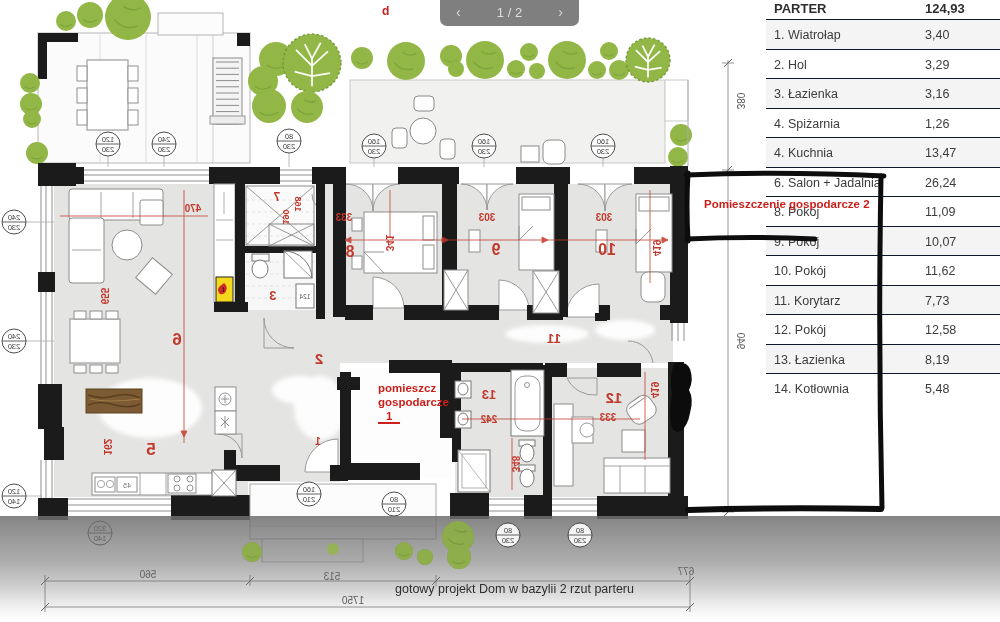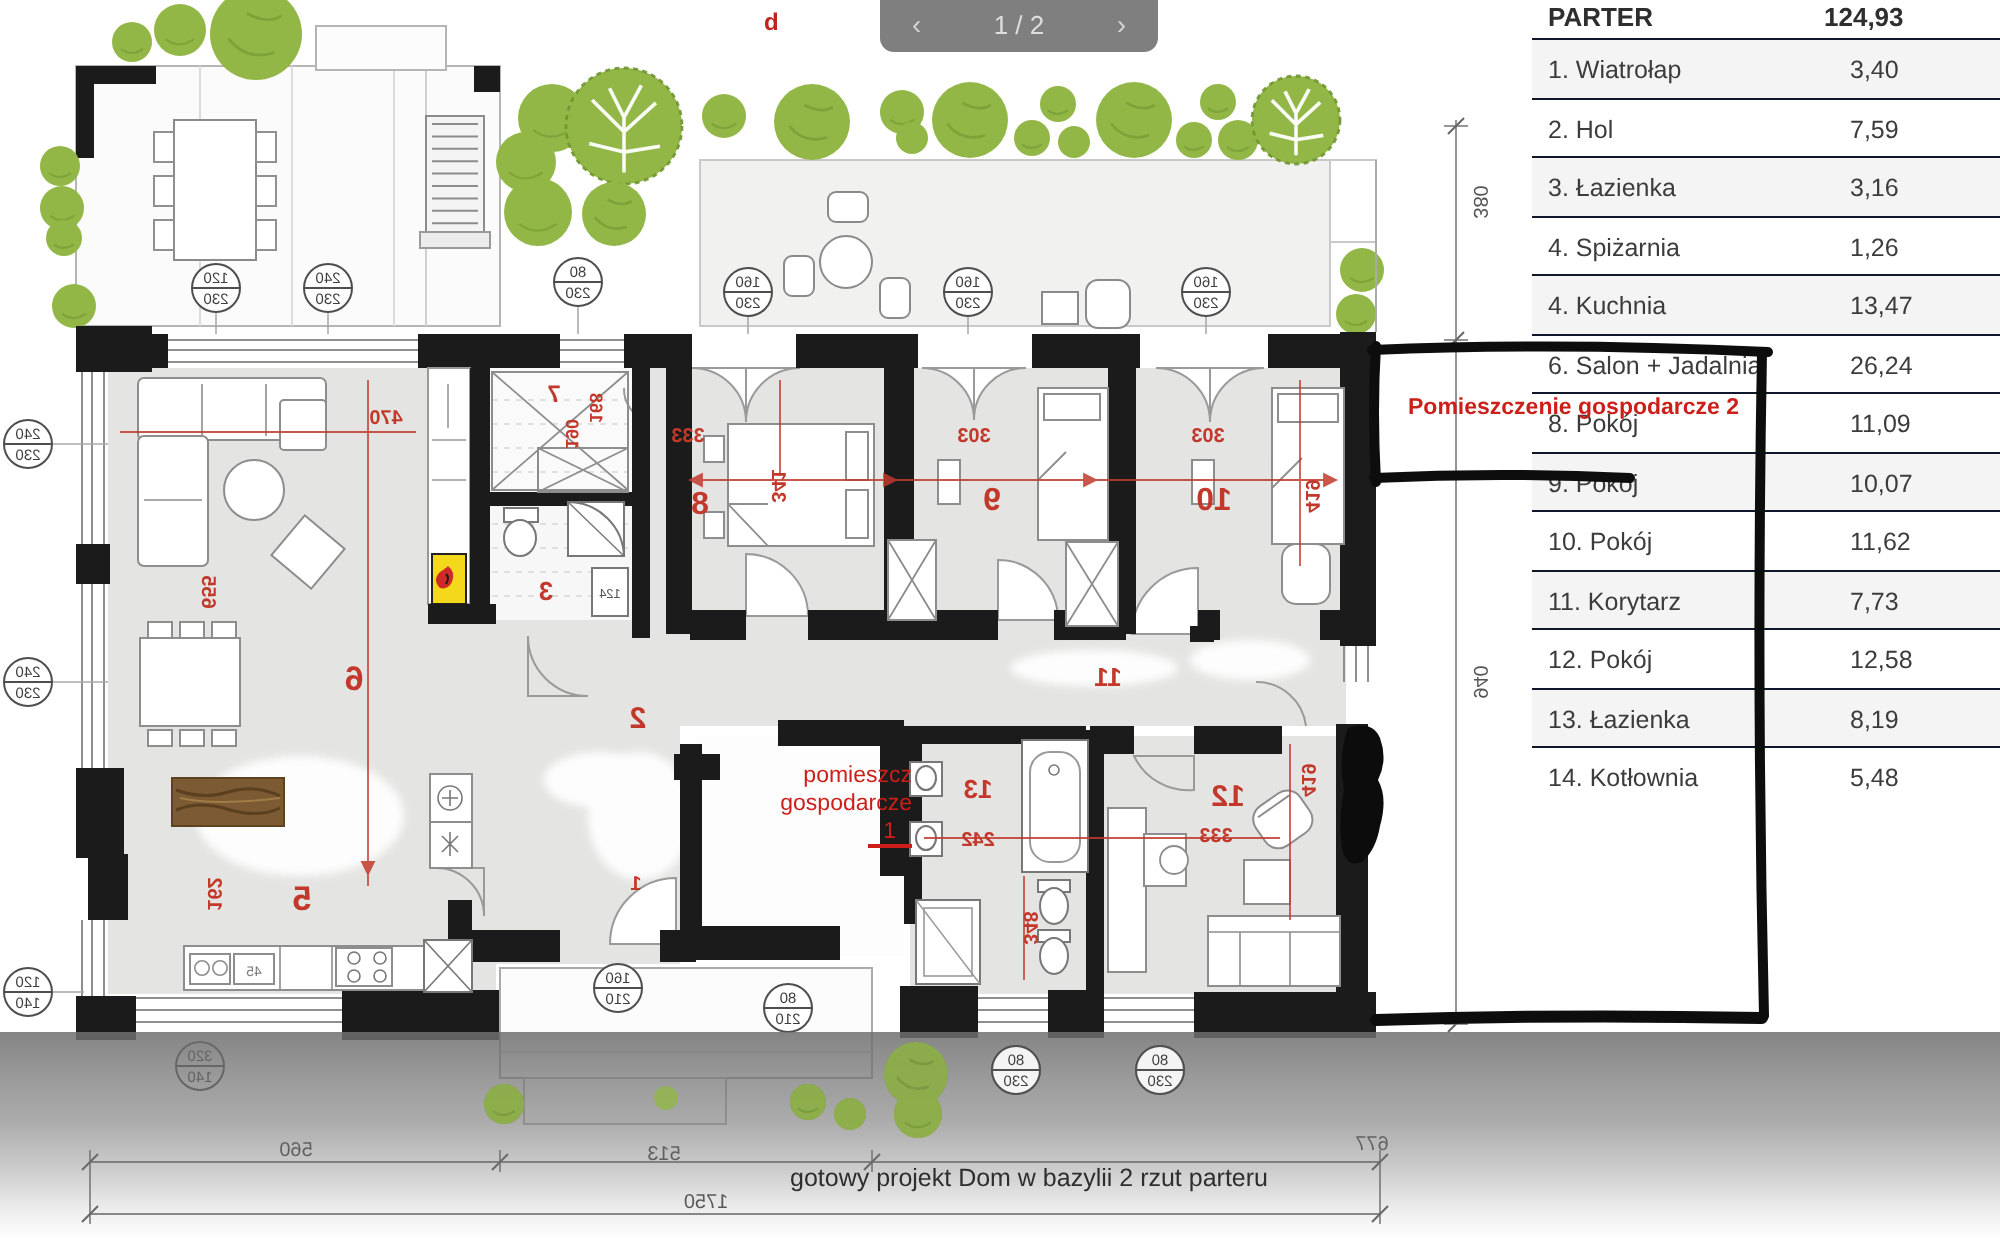--- a/index.html
+++ b/index.html
@@ -1,59 +1,59 @@
 <!DOCTYPE html>
 <html><head>
 <meta charset="utf-8">
 <style>
   html,body{margin:0;padding:0}
   #page{position:relative;width:1000px;height:622px;background:#ffffff;overflow:hidden;
         font-family:"Liberation Sans",sans-serif}
   #tbl{position:absolute;left:766px;top:0;width:234px}
   .thead{position:relative;height:19px}
   .thead .tn{position:absolute;left:8px;top:1px;font-size:13px;font-weight:bold;color:#2e2e2e}
-  .thead .tv{position:absolute;left:146px;top:1px;font-size:13px;font-weight:bold;color:#2e2e2e}
+  .thead .tv{position:absolute;left:159px;top:1px;font-size:13px;font-weight:bold;color:#2e2e2e}
   .trow{position:relative;height:29.5px;border-top:1px solid #0f172a;box-sizing:border-box}
   .trow.odd{background:#f4f4f4}
   .trow .tn{position:absolute;left:8px;top:8px;font-size:12.5px;color:#3c3c3c}
   .trow .tv{position:absolute;left:159px;top:8px;font-size:12.5px;color:#3c3c3c}
   #fade{position:absolute;left:0;top:516px;width:1000px;height:106px;
     background:linear-gradient(180deg,rgba(111,111,111,0.85) 0%,rgba(111,111,111,0.69) 23%,
     rgba(111,111,111,0.58) 42%,rgba(111,111,111,0.35) 65%,rgba(111,111,111,0.12) 84%,rgba(111,111,111,0) 98%)}
   #caption{position:absolute;left:395px;top:582px;font-size:12.5px;color:#2e2e2e}
   #pager{position:absolute;left:440px;top:0;width:139px;height:26px;background:#7f7f7f;
     border-radius:0 0 7px 7px;color:#e8e8e8}
   #pager .pc{position:absolute;left:0;width:100%;text-align:center;top:5px;font-size:13px;color:#dedede}
   #pager .pl{position:absolute;left:16px;top:4px;font-size:14px;color:#d6d6d6}
   #pager .pr{position:absolute;right:16px;top:4px;font-size:14px;color:#d6d6d6}
   #redd{position:absolute;left:382px;top:4px;font-size:12px;font-weight:bold;color:#c2221d}
   #anno2{position:absolute;left:704px;top:198px;font-size:11.5px;font-weight:bold;color:#cc1f1a;letter-spacing:0px}
-  #anno1{position:absolute;left:378px;top:381px;width:78px;text-align:right;font-size:11.5px;
-     font-weight:normal;color:#cc1f1a;line-height:14px}
+  #anno1{position:absolute;left:378px;top:381px;width:78px;text-align:left;font-size:11.5px;
+     font-weight:bold;color:#cc1f1a;line-height:14px}
   #anno1 u{text-decoration:none;border-bottom:2px solid #cc1f1a;padding:0 8px}
 </style>
 </head>
 <body>
   <div id="page">
 
     <div id="tbl">
 
       <div class="thead">
         <span class="tn">PARTER</span>
         <span class="tv">124,93</span>
       </div>
 
       <div class="trow odd">
         <span class="tn">1. Wiatrołap</span>
         <span class="tv">3,40</span>
       </div>
 
       <div class="trow">
         <span class="tn">2. Hol</span>
-        <span class="tv">7,59</span>
+        <span class="tv">3,29</span>
       </div>
 
       <div class="trow odd">
         <span class="tn">3. Łazienka</span>
         <span class="tv">3,16</span>
       </div>
 
       <div class="trow">
         <span class="tn">4. Spiżarnia</span>
         <span class="tv">1,26</span>

